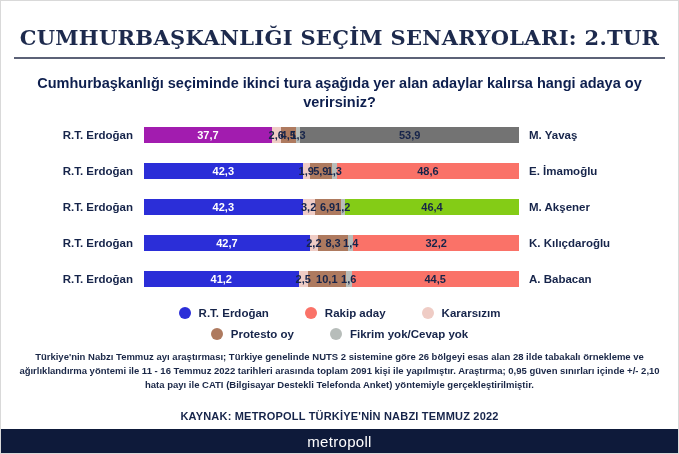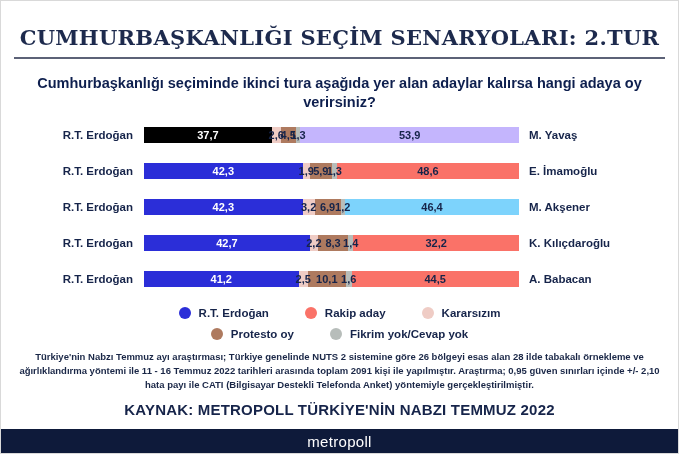--- a/index.html
+++ b/index.html
@@ -81,23 +81,23 @@
   .footnote{
     margin:10px auto 0 auto;
     width:642px;
     text-align:center;
     font-size:9.5px;
     font-weight:bold;
     line-height:1.45;
     color:#1a2747;
   }
   .source{
-    margin-top:9px;
+    margin-top:18px;
     text-align:center;
-    font-size:15px;
+    font-size:11px;
     font-weight:bold;
     letter-spacing:0.2px;
     color:#16244a;
   }
   .footer{
     position:absolute;left:0;bottom:0;
     width:100%;height:24px;
     background:#0e1a3a;
     display:flex;align-items:center;justify-content:center;
   }
@@ -116,33 +116,33 @@
     <div class="main-title">CUMHURBAŞKANLIĞI SEÇİM SENARYOLARI: 2.TUR</div>
   </div>
 
   <div class="question">Cumhurbaşkanlığı seçiminde ikinci tura aşağıda yer alan adaylar kalırsa hangi adaya oy verirsiniz?</div>
 
   <div class="chart">
 
     <div class="row">
       <div class="left-label">R.T. Erdoğan</div>
       <div class="bar">
-        <div class="seg lbl-light" style="width: 37.7%; background: #000000;">
+        <div class="seg lbl-light" style="width: 37.7%; background: #a21caf;">
             <span>37,7</span>
           </div>
         <div class="seg lbl-dark" style="width: 2.6%; background: rgb(239, 204, 197);">
             <span>2,6</span>
           </div>
         <div class="seg lbl-dark" style="width: 4.5%; background: rgb(174, 122, 95);">
             <span>4,5</span>
           </div>
         <div class="seg lbl-dark" style="width: 1.3%; background: rgb(183, 189, 186);">
             <span>1,3</span>
           </div>
-        <div class="seg lbl-dark" style="width: 53.9%; background: #c4b5fd; padding-left: 36px;">
+        <div class="seg lbl-dark" style="width: 53.9%; background: #737373; padding-left: 36px;">
             <span>53,9</span>
           </div>
       </div>
       <div class="right-label">M. Yavaş</div>
     </div>
 
     <div class="row">
       <div class="left-label">R.T. Erdoğan</div>
       <div class="bar">
         <div class="seg lbl-light" style="width: 42.3%; background: rgb(43, 46, 216);">
@@ -172,21 +172,21 @@
           </div>
         <div class="seg lbl-dark" style="width: 3.2%; background: rgb(239, 204, 197);">
             <span>3,2</span>
           </div>
         <div class="seg lbl-dark" style="width: 6.9%; background: rgb(174, 122, 95);">
             <span>6,9</span>
           </div>
         <div class="seg lbl-dark" style="width: 1.2%; background: rgb(183, 189, 186);">
             <span>1,2</span>
           </div>
-        <div class="seg lbl-dark" style="width: 46.4%; background: #7dd3fc;">
+        <div class="seg lbl-dark" style="width: 46.4%; background: #84cc16;">
             <span>46,4</span>
           </div>
       </div>
       <div class="right-label">M. Akşener</div>
     </div>
 
     <div class="row">
       <div class="left-label">R.T. Erdoğan</div>
       <div class="bar">
         <div class="seg lbl-light" style="width: 42.7%; background: rgb(43, 46, 216); padding-left: 10px;">

